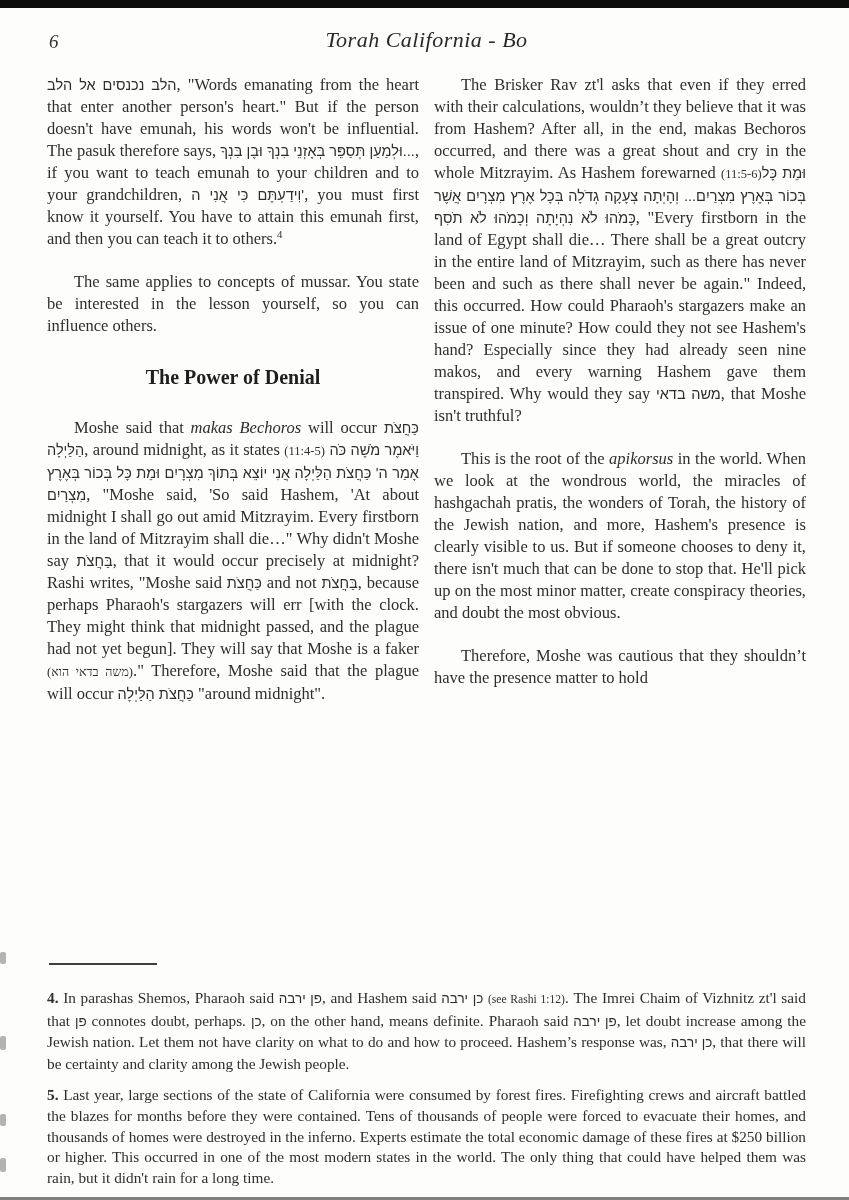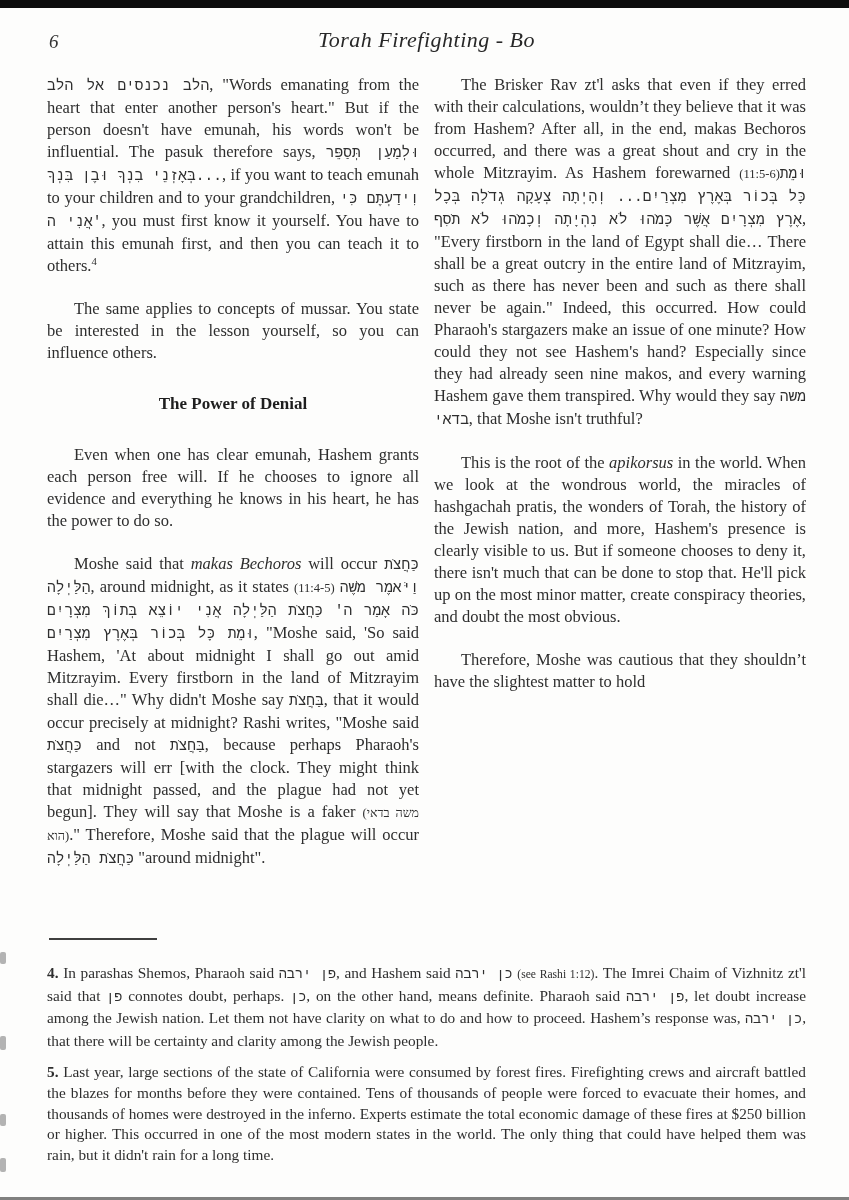--- a/index.html
+++ b/index.html
@@ -21,60 +21,59 @@
 
   .header{position:absolute;top:27px;left:47px;width:759px;height:34px;}
   .page-number{position:absolute;left:2px;top:4px;font-style:italic;font-size:19px;color:#333;}
   .header-title{display:block;text-align:center;font-style:italic;font-size:22px;letter-spacing:.5px;color:#282828;}
 
   .columns{position:absolute;top:74px;left:47px;width:759px;height:858px;display:flex;gap:15px;overflow:hidden;}
   .column{flex:1 1 0;min-width:0;overflow:hidden;}
 
   .body-para{margin:0 0 21px;font-size:16.5px;line-height:22px;text-align:justify;}
   .body-para.indent{text-indent:27px;}
-  .section-heading{margin:29px 0;font-size:17px;line-height:22px;font-weight:bold;text-align:center;color:#1e1e1e;}
+  .section-heading{margin:29px 0;font-size:20px;line-height:22px;font-weight:bold;text-align:center;color:#1e1e1e;}
 
-  .seg-he{font-family:Liberation Mono, monospace;font-size:0.88em;unicode-bidi:isolate;}
+  .seg-he{font-family:Liberation Sans, sans-serif;font-size:0.88em;unicode-bidi:isolate;}
   .seg-ref{font-size:0.76em;unicode-bidi:isolate;}
   .seg-it{font-style:italic;font-family:Liberation Serif, serif;}
   .seg-sup{font-size:0.65em;vertical-align:super;line-height:0;}
 
-  .footer{position:absolute;top:938px;left:47px;width:759px;}
+  .footer{position:absolute;top:963px;left:47px;width:759px;}
   .fn-rule{width:108px;height:2px;background:#3f3f3f;margin:0 0 23px 2px;}
   .footnote{margin:0 0 11px;font-size:15.3px;line-height:20.6px;text-align:justify;color:#2e2e2e;}
   .fn-num{font-weight:bold;}
 </style>
 </head>
 <body>
 
 <div class="page">
   <div class="top-bar"></div>
 
   <div class="smudge smudge-1"></div>
   <div class="smudge smudge-2"></div>
   <div class="smudge smudge-3"></div>
   <div class="smudge smudge-4"></div>
 
   <div class="header">
     <span class="page-number">6</span>
-    <span class="header-title">Torah Firefighting - Bo</span>
+    <span class="header-title">Torah California - Bo</span>
   </div>
 
   <div class="columns">
     <div class="column">
         <p class="body-para"><span class="seg seg-he">הלב נכנסים אל הלב</span><span class="seg seg-n">, "Words emanating from the heart that enter another person's heart." But if the person doesn't have emunah, his words won't be influential. The pasuk therefore says, </span><span class="seg seg-he">וּלְמַעַן תְּסַפֵּר בְּאָזְנֵי בִנְךָ וּבֶן בִּנְךָ...</span><span class="seg seg-n">, if you want to teach emunah to your children and to your grandchildren, </span><span class="seg seg-he">וִידַעְתֶּם כִּי אֲנִי ה'</span><span class="seg seg-n">, you must first know it yourself. You have to attain this emunah first, and then you can teach it to others.</span><span class="seg seg-sup">4</span></p>
         <p class="body-para indent"><span class="seg seg-n">The same applies to concepts of mussar. You state be interested in the lesson yourself, so you can influence others.</span></p>
         <h2 class="section-heading">The Power of Denial</h2>
-        <p class="body-para indent"><span class="seg seg-n">Even when one has clear emunah, Hashem grants each person free will. If he chooses to ignore all evidence and everything he knows in his heart, he has the power to do so.</span></p>
         <p class="body-para indent"><span class="seg seg-n">Moshe said that </span><span class="seg seg-it">makas Bechoros</span><span class="seg seg-n"> will occur </span><span class="seg seg-he">כַּחֲצֹת הַלַּיְלָה</span><span class="seg seg-n">, around midnight, as it states </span><span class="seg seg-ref">(11:4-5)</span><span class="seg seg-n"> </span><span class="seg seg-he">וַיֹּאמֶר מֹשֶׁה כֹּה אָמַר ה' כַּחֲצֹת הַלַּיְלָה אֲנִי יוֹצֵא בְּתוֹךְ מִצְרָיִם וּמֵת כָּל בְּכוֹר בְּאֶרֶץ מִצְרַיִם</span><span class="seg seg-n">, "Moshe said, 'So said Hashem, 'At about midnight I shall go out amid Mitzrayim. Every firstborn in the land of Mitzrayim shall die…" Why didn't Moshe say </span><span class="seg seg-he">בַּחֲצֹת</span><span class="seg seg-n">, that it would occur precisely at midnight? Rashi writes, "Moshe said </span><span class="seg seg-he">כַּחֲצֹת</span><span class="seg seg-n"> and not </span><span class="seg seg-he">בַּחֲצֹת</span><span class="seg seg-n">, because perhaps Pharaoh's stargazers will err [with the clock. They might think that midnight passed, and the plague had not yet begun]. They will say that Moshe is a faker </span><span class="seg seg-ref">(משה בדאי הוא)</span><span class="seg seg-n">." Therefore, Moshe said that the plague will occur </span><span class="seg seg-he">כַּחֲצֹת הַלַּיְלָה</span><span class="seg seg-n"> "around midnight".</span></p>
       </div>
     <div class="column">
         <p class="body-para indent"><span class="seg seg-n">The Brisker Rav zt'l asks that even if they erred with their calculations, wouldn’t they believe that it was from Hashem? After all, in the end, makas Bechoros occurred, and there was a great shout and cry in the whole Mitzrayim. As Hashem forewarned </span><span class="seg seg-ref">(11:5-6)</span><span class="seg seg-he">וּמֵת כָּל בְּכוֹר בְּאֶרֶץ מִצְרַיִם... וְהָיְתָה צְעָקָה גְדֹלָה בְּכָל אֶרֶץ מִצְרָיִם אֲשֶׁר כָּמֹהוּ לֹא נִהְיָתָה וְכָמֹהוּ לֹא תֹסִף</span><span class="seg seg-n">, "Every firstborn in the land of Egypt shall die… There shall be a great outcry in the entire land of Mitzrayim, such as there has never been and such as there shall never be again." Indeed, this occurred. How could Pharaoh's stargazers make an issue of one minute? How could they not see Hashem's hand? Especially since they had already seen nine makos, and every warning Hashem gave them transpired. Why would they say </span><span class="seg seg-he">משה בדאי</span><span class="seg seg-n">, that Moshe isn't truthful?</span></p>
         <p class="body-para indent"><span class="seg seg-n">This is the root of the </span><span class="seg seg-it">apikorsus</span><span class="seg seg-n"> in the world. When we look at the wondrous world, the miracles of hashgachah pratis, the wonders of Torah, the history of the Jewish nation, and more, Hashem's presence is clearly visible to us. But if someone chooses to deny it, there isn't much that can be done to stop that. He'll pick up on the most minor matter, create conspiracy theories, and doubt the most obvious.</span></p>
-        <p class="body-para indent"><span class="seg seg-n">Therefore, Moshe was cautious that they shouldn’t have the slightest matter to hold</span></p>
+        <p class="body-para indent"><span class="seg seg-n">Therefore, Moshe was cautious that they shouldn’t have the presence matter to hold</span></p>
       </div>
   </div>
 
   <div class="footer">
     <div class="fn-rule"></div>
     <div>
         <p class="footnote"><span class="fn-num">4. </span><span class="seg seg-n">In parashas Shemos, Pharaoh said </span><span class="seg seg-he">פן ירבה</span><span class="seg seg-n">, and Hashem said </span><span class="seg seg-he">כן ירבה</span><span class="seg seg-n"> </span><span class="seg seg-ref">(see Rashi 1:12)</span><span class="seg seg-n">. The Imrei Chaim of Vizhnitz zt'l said that </span><span class="seg seg-he">פן</span><span class="seg seg-n"> connotes doubt, perhaps. </span><span class="seg seg-he">כן</span><span class="seg seg-n">, on the other hand, means definite. Pharaoh said </span><span class="seg seg-he">פן ירבה</span><span class="seg seg-n">, let doubt increase among the Jewish nation. Let them not have clarity on what to do and how to proceed. Hashem’s response was, </span><span class="seg seg-he">כן ירבה</span><span class="seg seg-n">, that there will be certainty and clarity among the Jewish people.</span></p>
         <p class="footnote"><span class="fn-num">5. </span><span class="seg seg-n">Last year, large sections of the state of California were consumed by forest fires. Firefighting crews and aircraft battled the blazes for months before they were contained. Tens of thousands of people were forced to evacuate their homes, and thousands of homes were destroyed in the inferno. Experts estimate the total economic damage of these fires at $250 billion or higher. This occurred in one of the most modern states in the world. The only thing that could have helped them was rain, but it didn't rain for a long time.</span></p>
       </div>
   </div>

